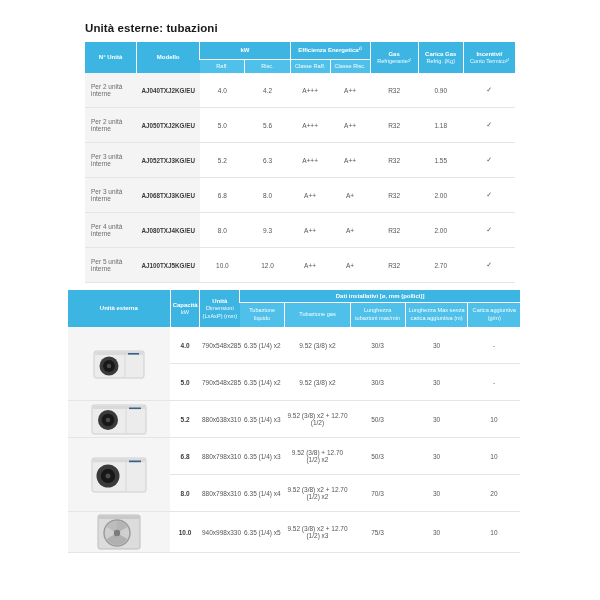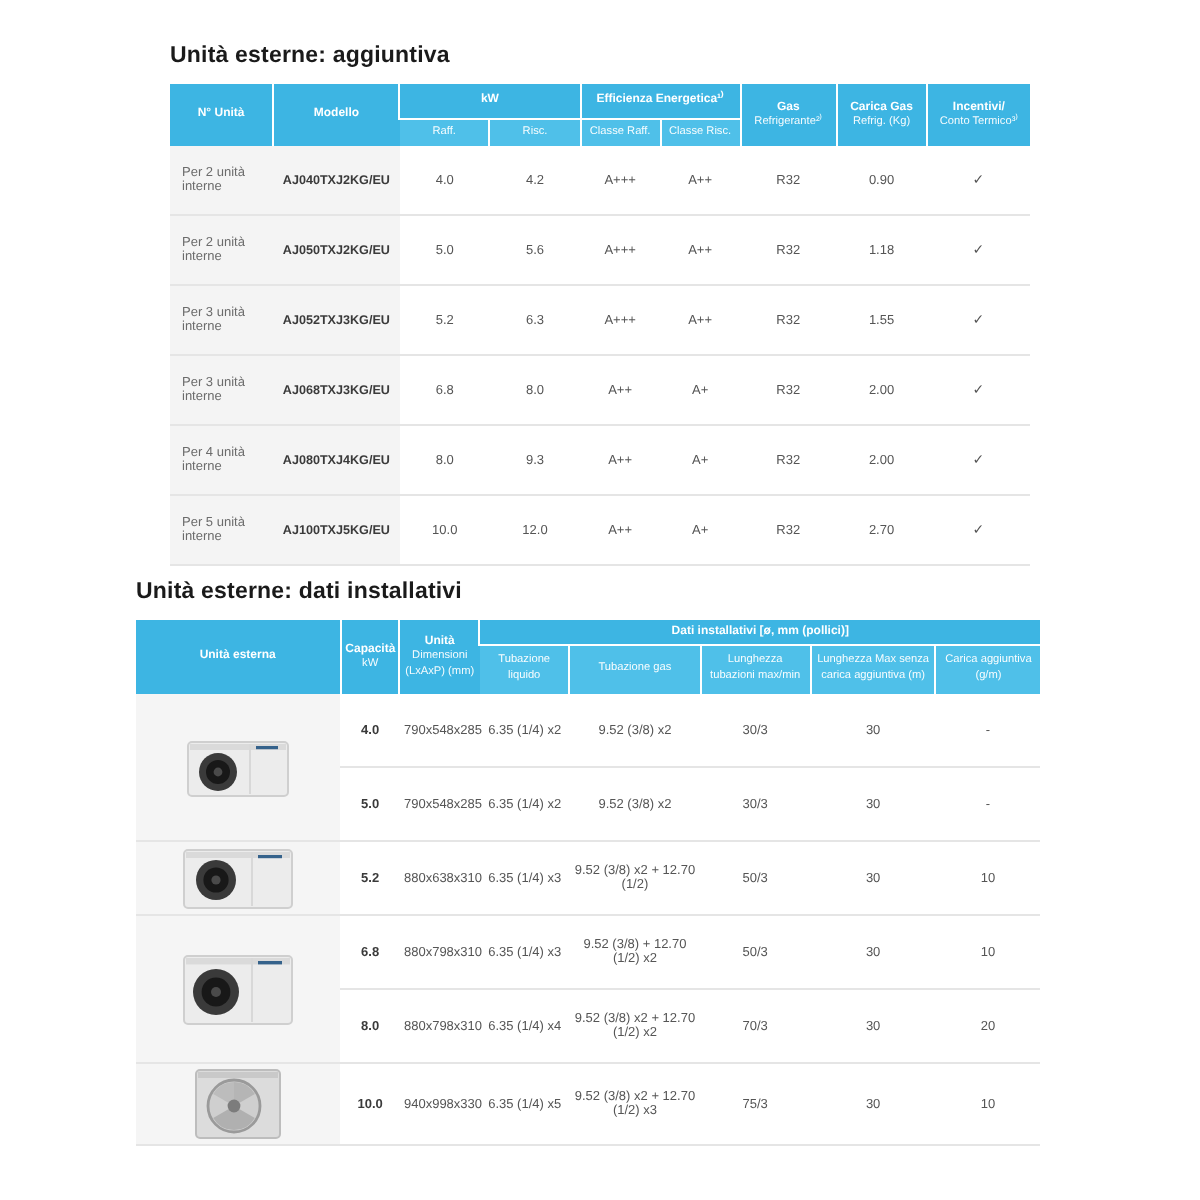--- a/index.html
+++ b/index.html
@@ -34,21 +34,21 @@
   .t2 thead tr.sub th{height:22px;}
   .check{color:#555;font-size:7px;}
   svg{display:block;margin:0 auto;}
 </style>
 </head>
 <body>
 
 <div class="page">
 
   <div class="sec sec1">
-    <h2 class="title">Unità esterne: aggiuntiva</h2>
+    <h2 class="title">Unità esterne: tubazioni</h2>
     <table class="t1">
       <colgroup>
         <col style="width:12%">
           <col style="width:14.7%">
           <col style="width:10.5%">
           <col style="width:10.5%">
         <col style="width:9.3%">
           <col style="width:9.3%">
           <col style="width:11.2%">
           <col style="width:10.5%">
@@ -145,21 +145,20 @@
           <td>A+</td>
           <td>R32</td>
           <td>2.70</td>
           <td class="check">✓</td>
         </tr>
       </tbody>
     </table>
   </div>
 
   <div class="sec sec2">
-    <h2 class="title">Unità esterne: dati installativi</h2>
     <table class="t2">
       <colgroup>
         <col style="width:22.6%">
           <col style="width:6.6%">
           <col style="width:8.8%">
           <col style="width:10%">
         <col style="width:14.4%">
           <col style="width:12.2%">
           <col style="width:13.9%">
           <col style="width:11.5%">

